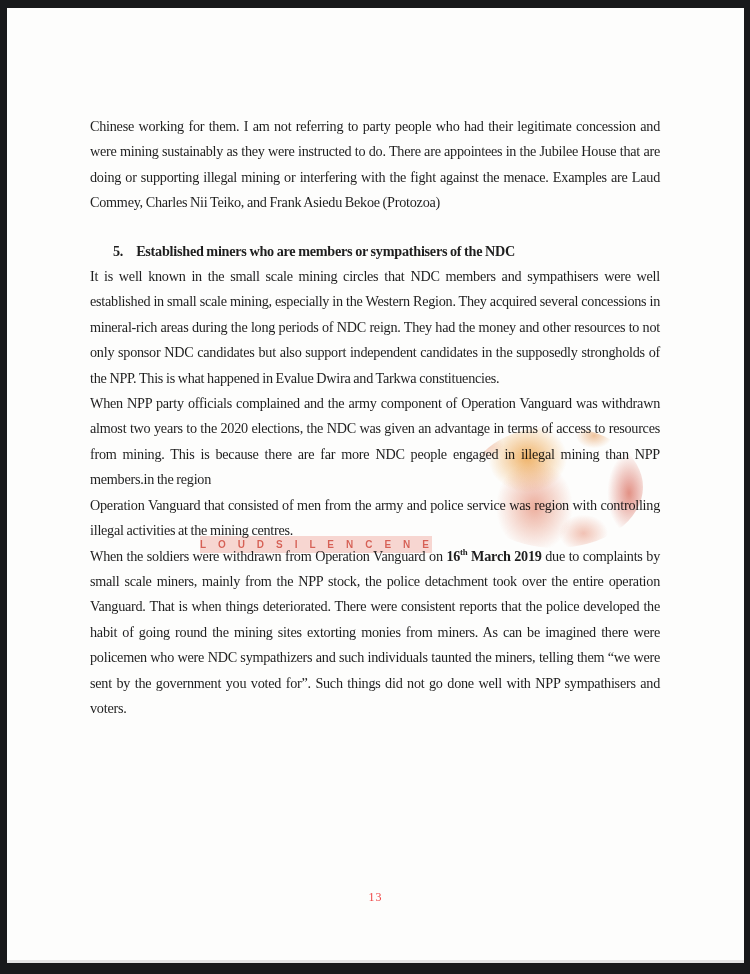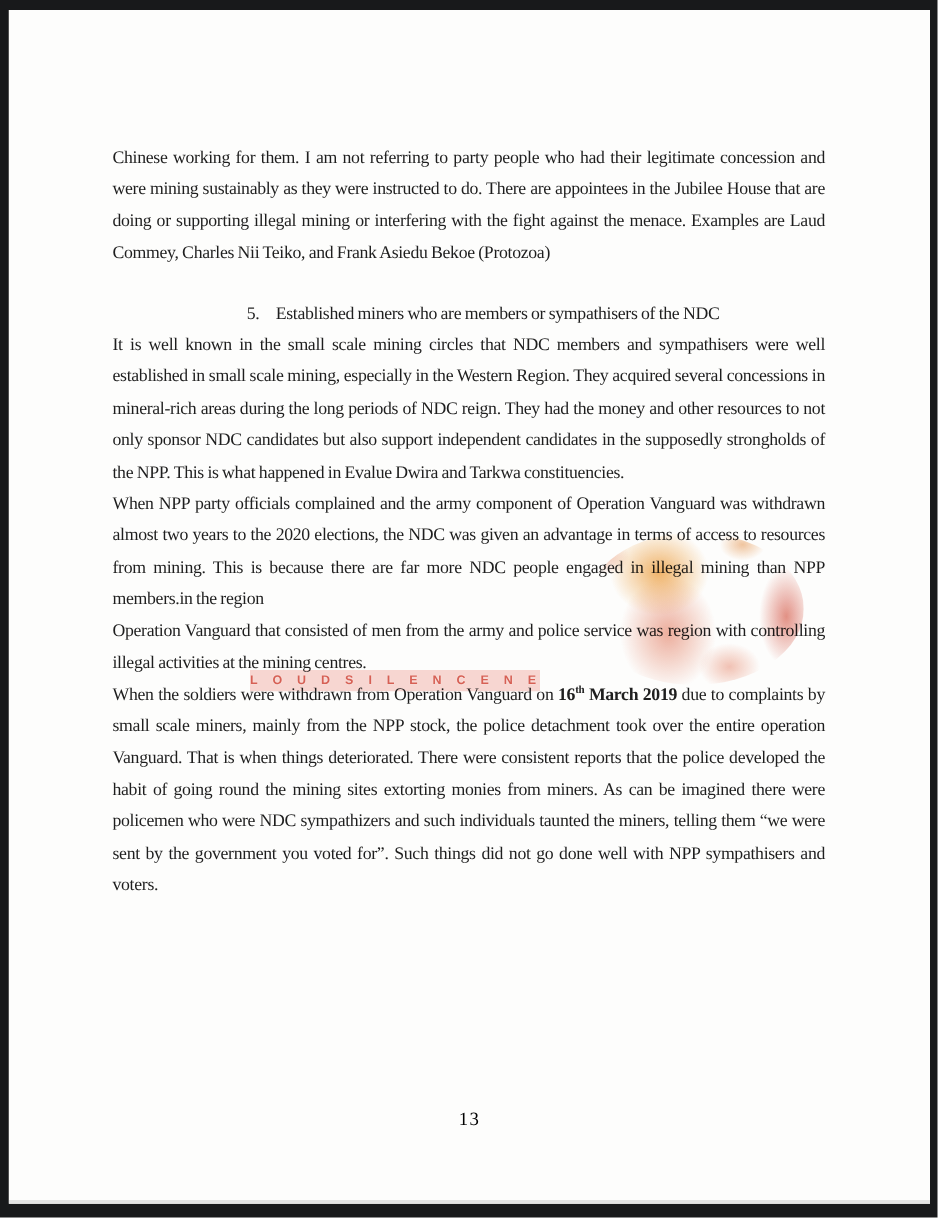--- a/index.html
+++ b/index.html
@@ -23,22 +23,22 @@
     color: #1e1e1e;
     font-size: 14.2px;
     line-height: 25.4px;
     text-align: justify;
     letter-spacing: -0.25px;
     word-spacing: -0.5px;
     margin-top: 30px;
   }
   .doc-block { margin: 0; }
   .doc-block.heading {
-    font-weight: normal;
-    text-align: center;
+    font-weight: bold;
+    text-align: left;
     padding-left: 23px;
     margin-top: 23px;
   }
   .doc-block.heading .hnum { margin-right: 13px; }
   .doc-block:nth-child(8) { margin-top: 7px; }
   .b { font-weight: bold; }
   sup.b {
     font-size: 62%;
     line-height: 0;
     vertical-align: super;
@@ -93,23 +93,23 @@
     letter-spacing: 4.6px;
     text-align: center;
     white-space: nowrap;
     overflow: hidden;
     text-shadow: 0 0 1px rgba(255,255,255,0.7);
   }
   .page-number {
     position: absolute;
     left: 0; right: 0; bottom: 58px;
     text-align: center;
-    font-size: 15px;
+    font-size: 12px;
     letter-spacing: 1px;
-    color: #000000;
+    color: #ef4444;
   }
 </style>
 </head>
 <body>
 
 <div class="page">
 
   <div class="content" id="doc-body">
       <div class="doc-block para">Chinese working for them. I am not referring to party people who had their legitimate concession and were mining sustainably as they were instructed to do. There are appointees in the Jubilee House that are doing or supporting illegal mining or interfering with the fight against the menace. Examples are Laud Commey, Charles Nii Teiko, and Frank Asiedu Bekoe (Protozoa)</div>
       <div class="doc-block heading"><span class="hnum">5.</span><span>Established miners who are members or sympathisers of the NDC</span></div>

